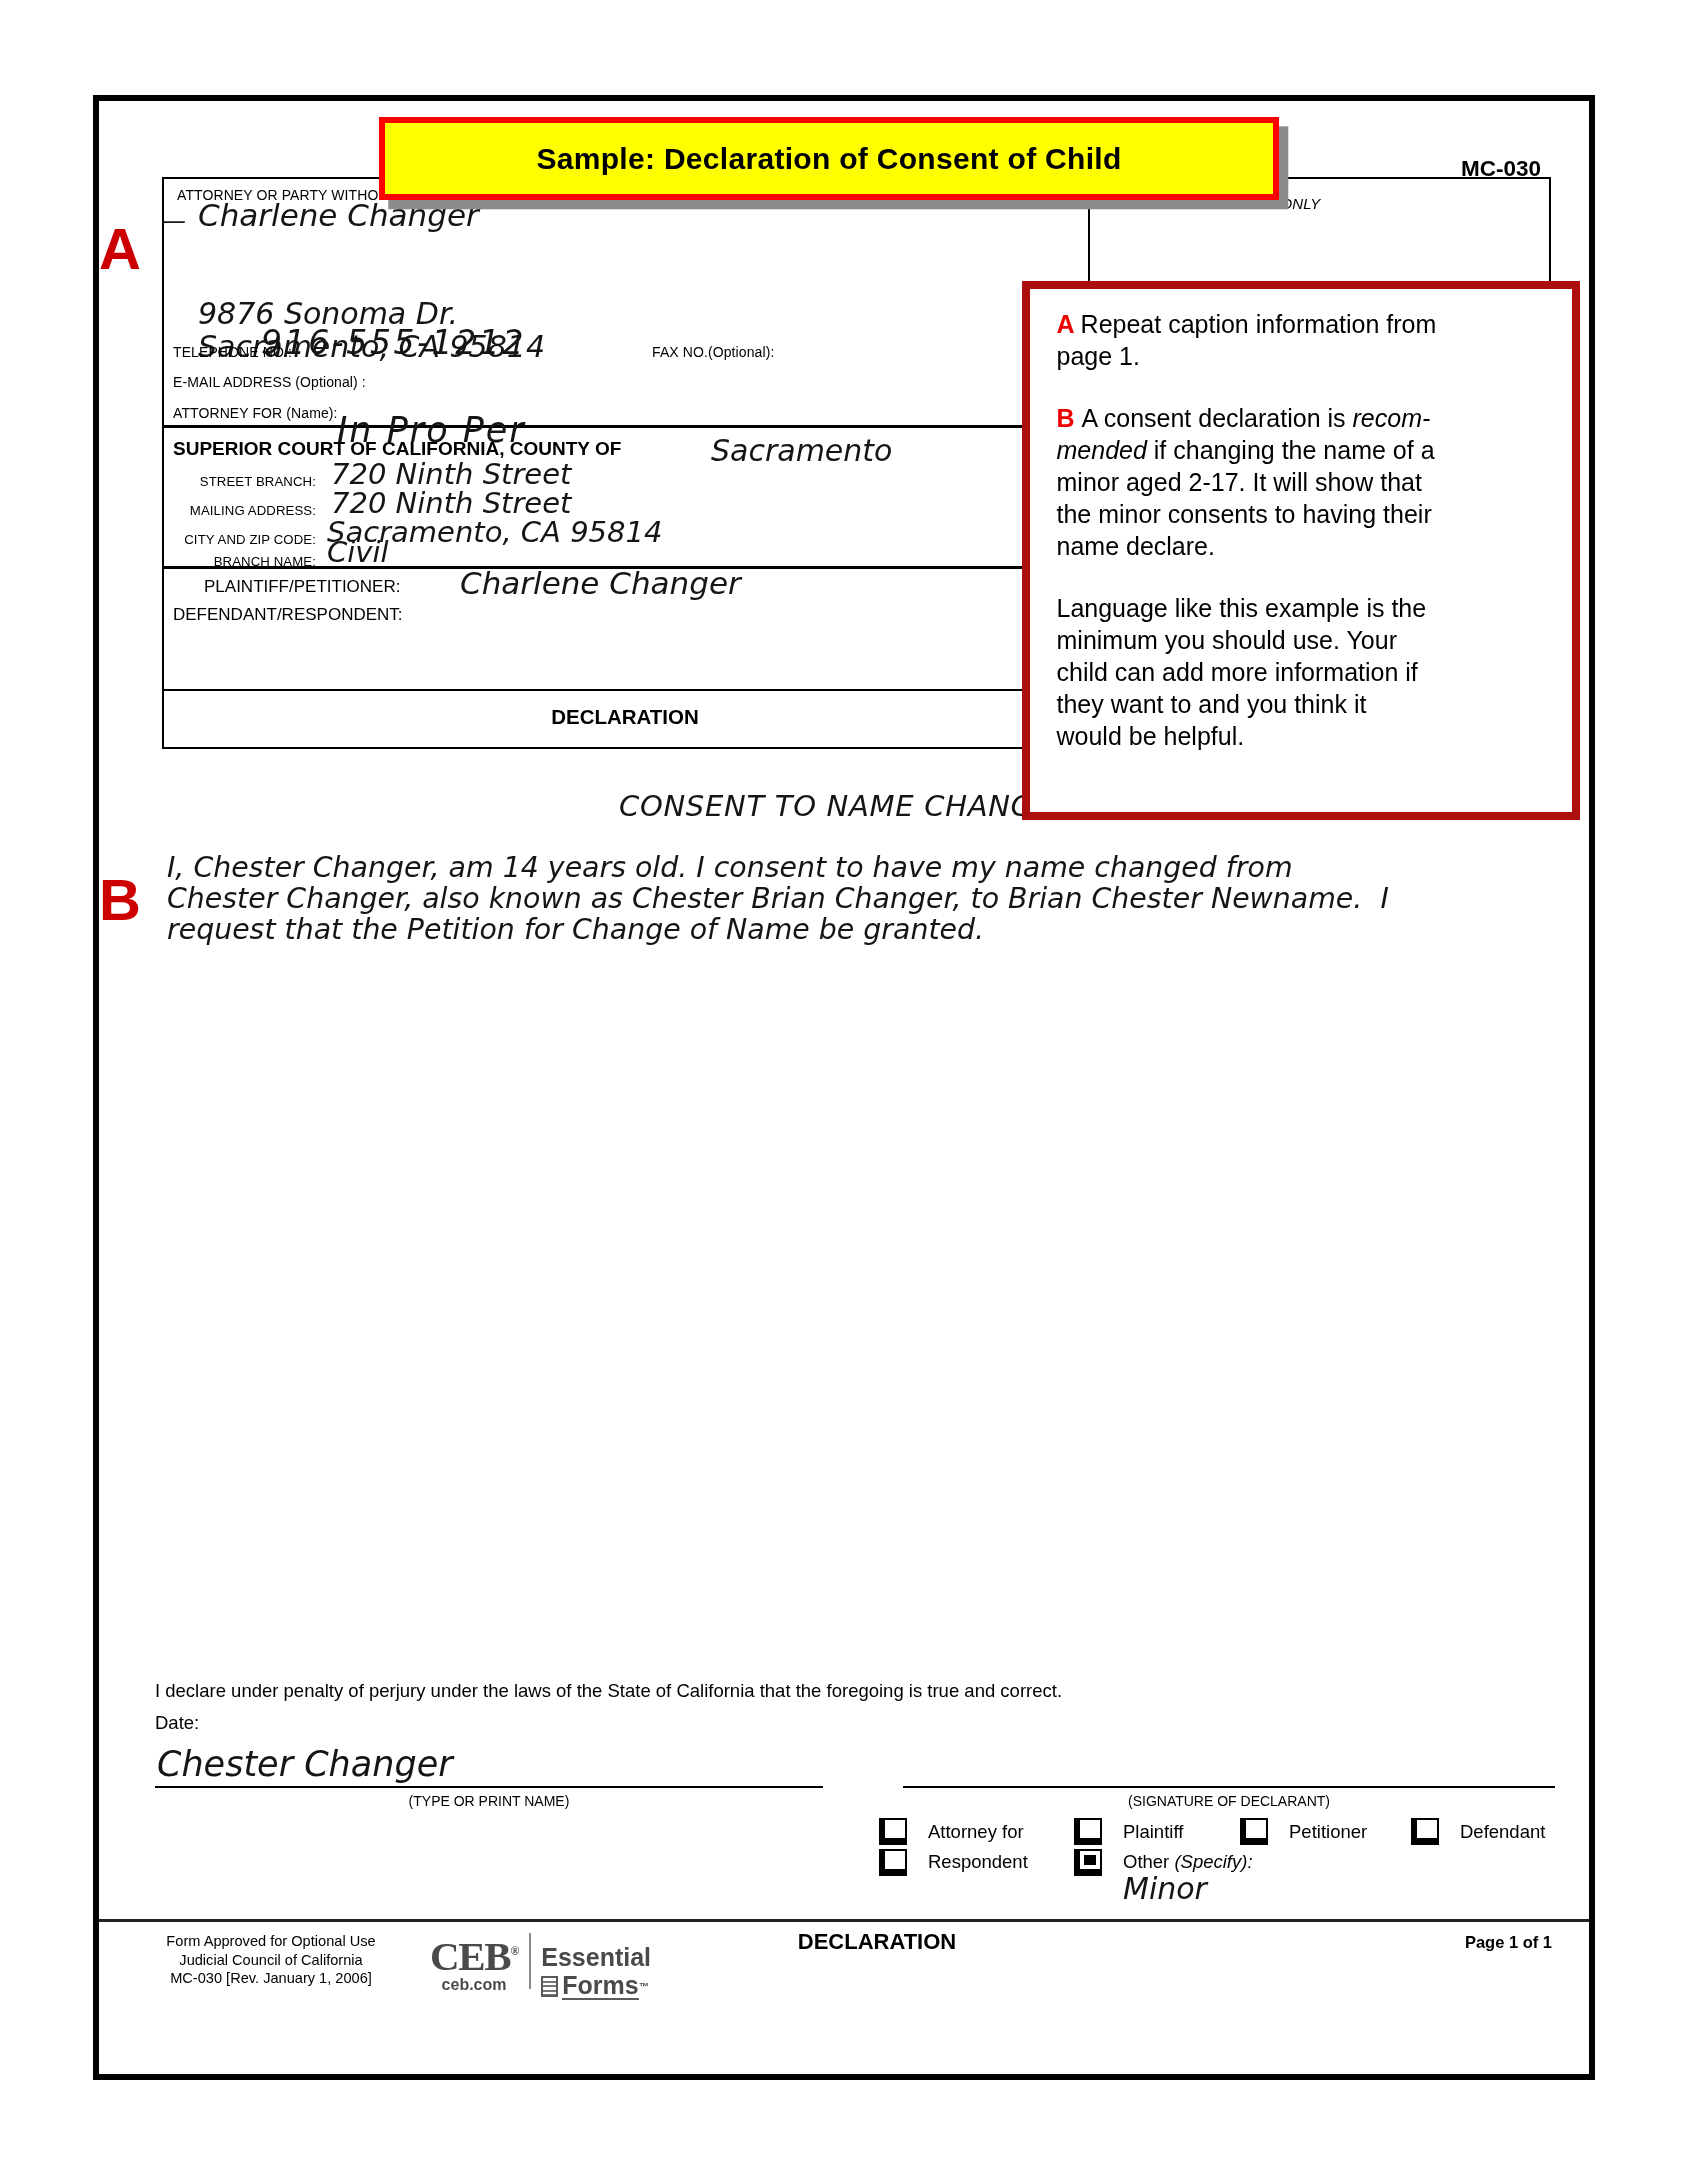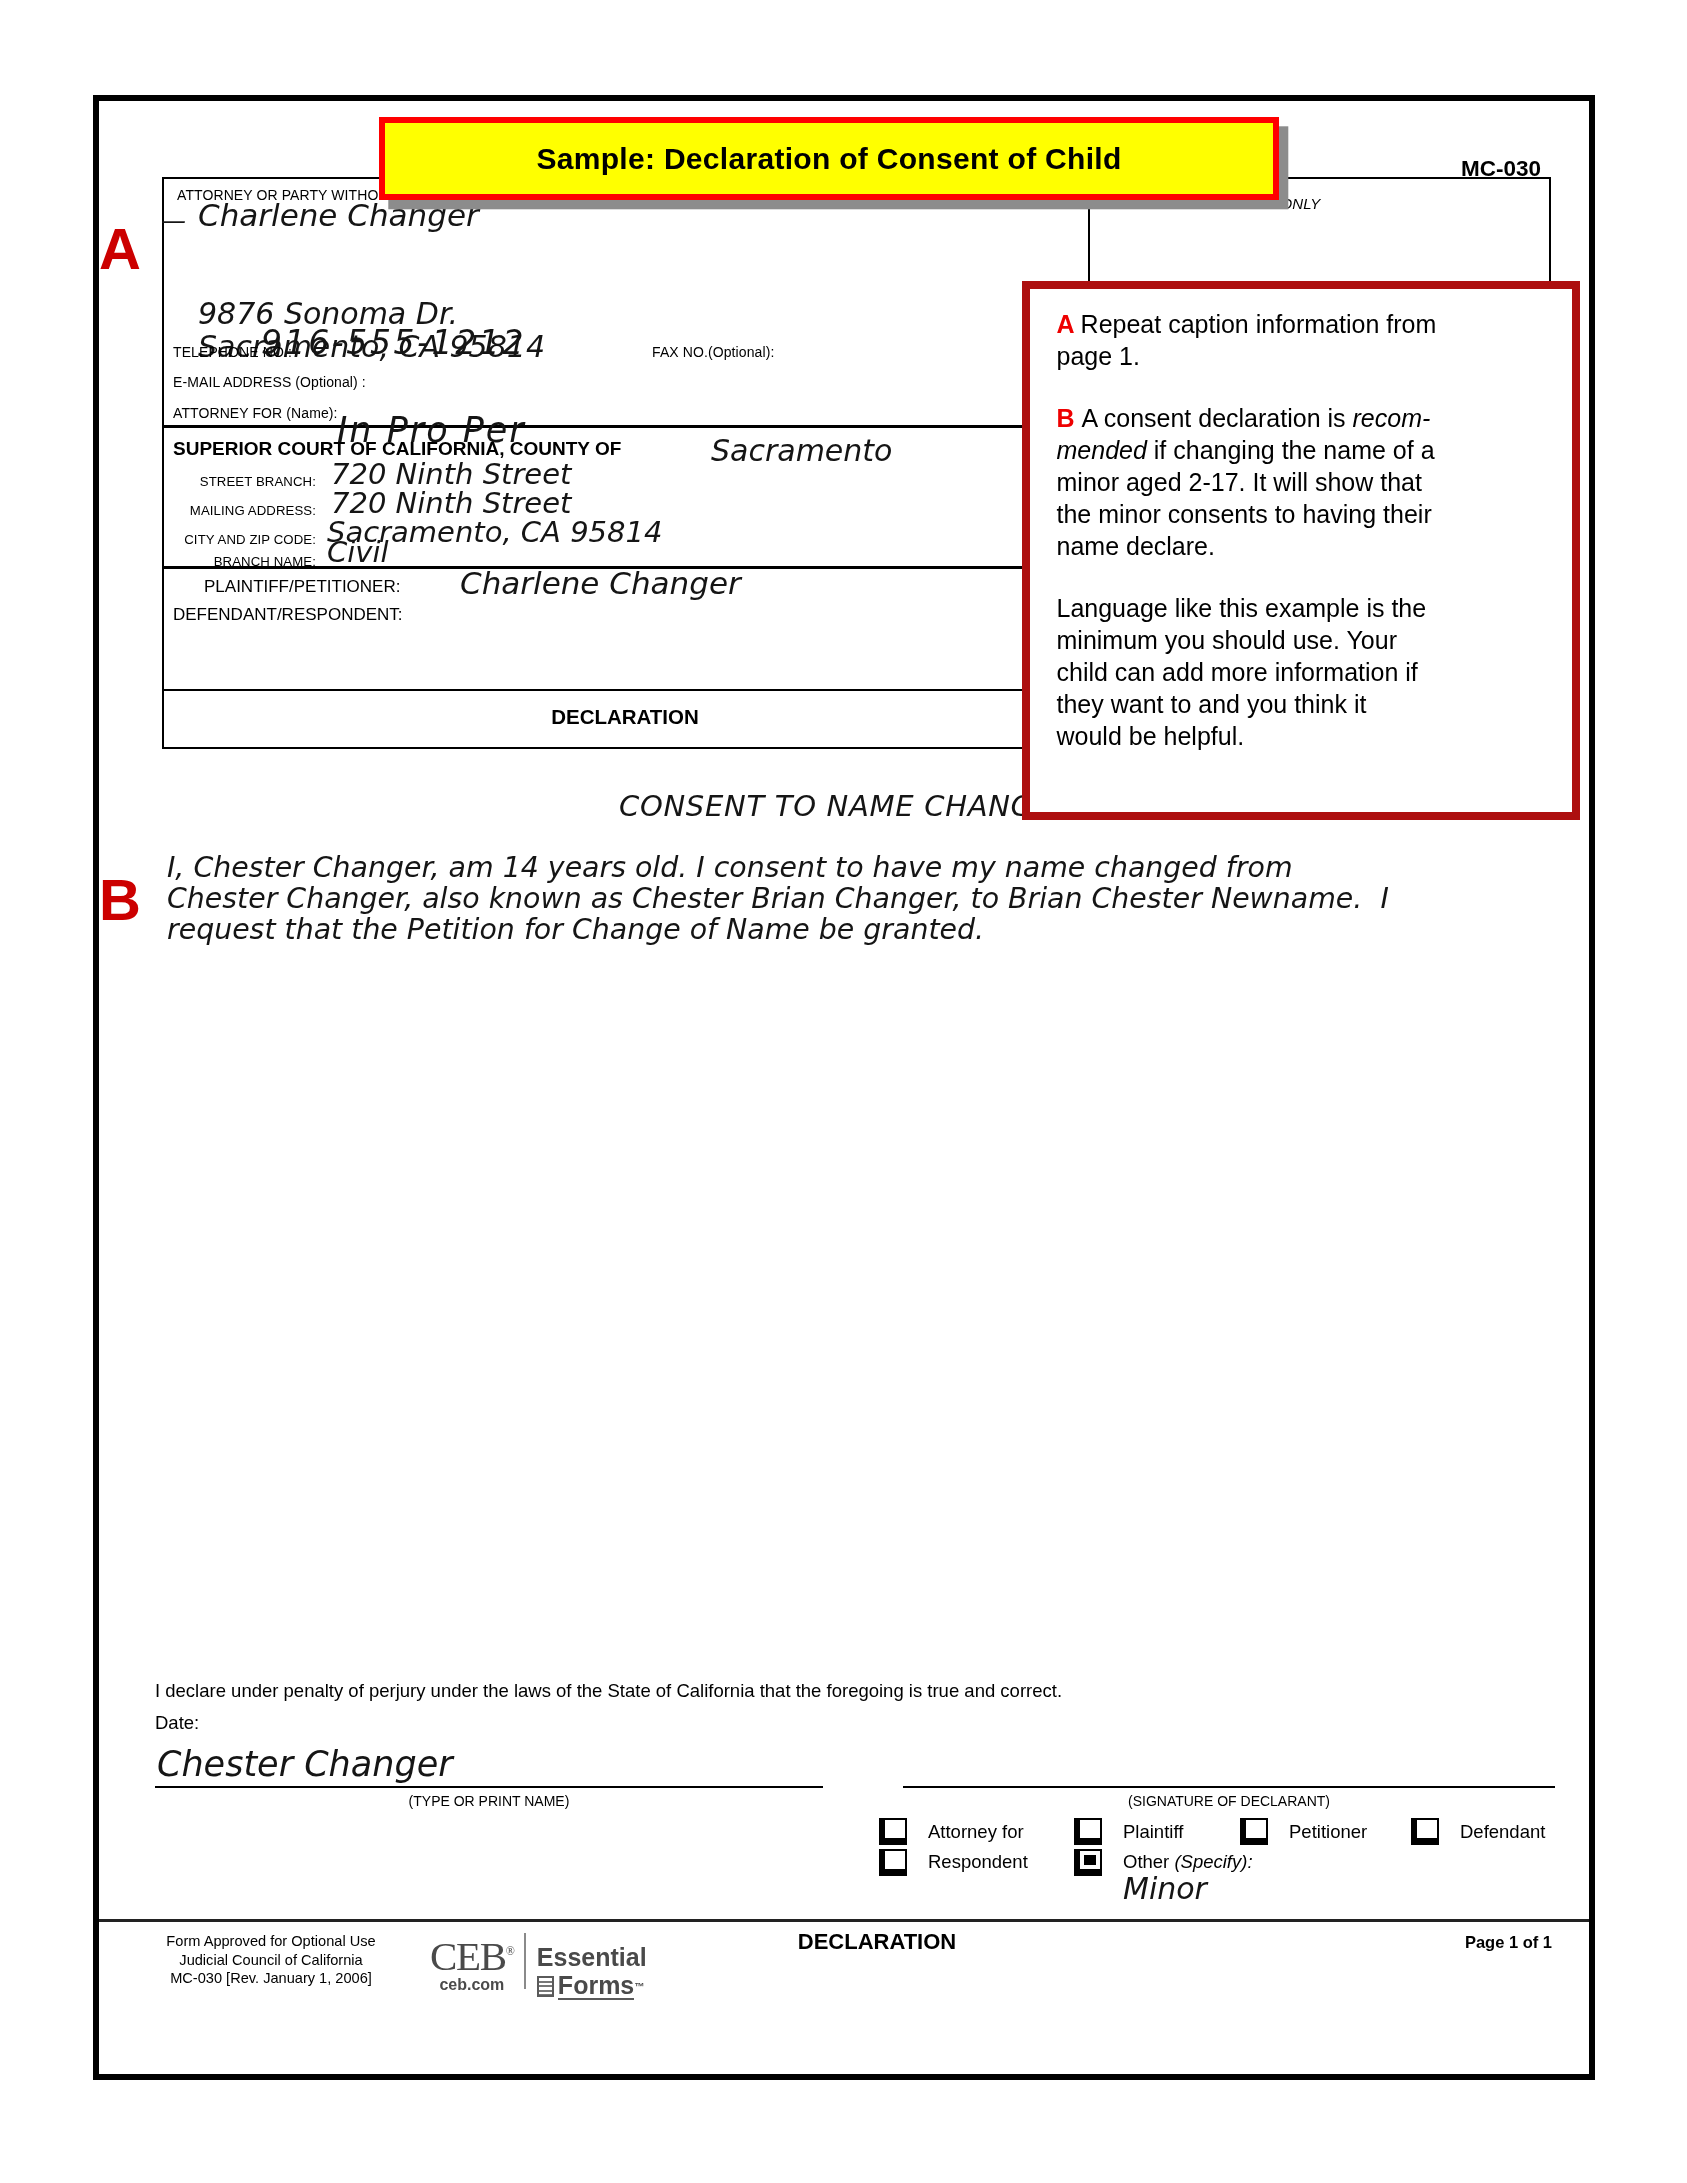--- a/index.html
+++ b/index.html
@@ -44,21 +44,21 @@
   .cbox { width:28px; height:26.5px; background:#fff; border:2.6px solid #000;
           border-left-width:6px; border-bottom-width:7.3px; z-index:10; }
   .cbox.checked { background:#000; box-shadow:inset 0 0 0 4px #fff; }
   .cb-label { font-size:18.5px; z-index:10; white-space:nowrap; }
   
   #footer-rule { left:99px; top:1919px; width:1490px; height:3.3px; background:#222; z-index:10; }
   #footer-approval { left:155px; top:1932px; width:232px; text-align:center;
                      font-size:14.6px; line-height:18.5px; z-index:10; }
   #ceb-logo { left:430px; top:1933px; display:flex; gap:10.6px; align-items:flex-start; z-index:10; color:#4a4a4a; }
   .ceb-left { display:flex; flex-direction:column; align-items:center; }
-  .ceb-word { font-family:"Liberation Serif", serif; font-size:41px; line-height:36px; font-weight:normal; letter-spacing:-1.3px; }
+  .ceb-word { font-family:"Liberation Serif", serif; font-size:41px; line-height:36px; font-weight:bold; letter-spacing:-1.3px; }
   .ceb-word sup { font-size:12px; }
   .ceb-com { font-size:16px; font-weight:bold; margin-top:2.6px; }
   .ceb-bar { width:2px; height:56px; background:#8a8a8a; }
   .ceb-right { display:flex; flex-direction:column; }
   .ess { font-size:25px; font-weight:bold; line-height:25px;margin-top:12px; }
   .forms-row { display:flex; align-items:center; margin-top:2.6px; }
   .doc-icon { width:17px; height:21px; border:2px solid #5a5a5a; margin-right:4px; background:
       repeating-linear-gradient(#fff 0 2.6px, #777 2.6px 4.6px); }
   .forms { font-size:25px; font-weight:bold; line-height:25px; border-bottom:2.6px solid #5a5a5a; }
   .forms-tm { font-size:10px; font-weight:bold; }

